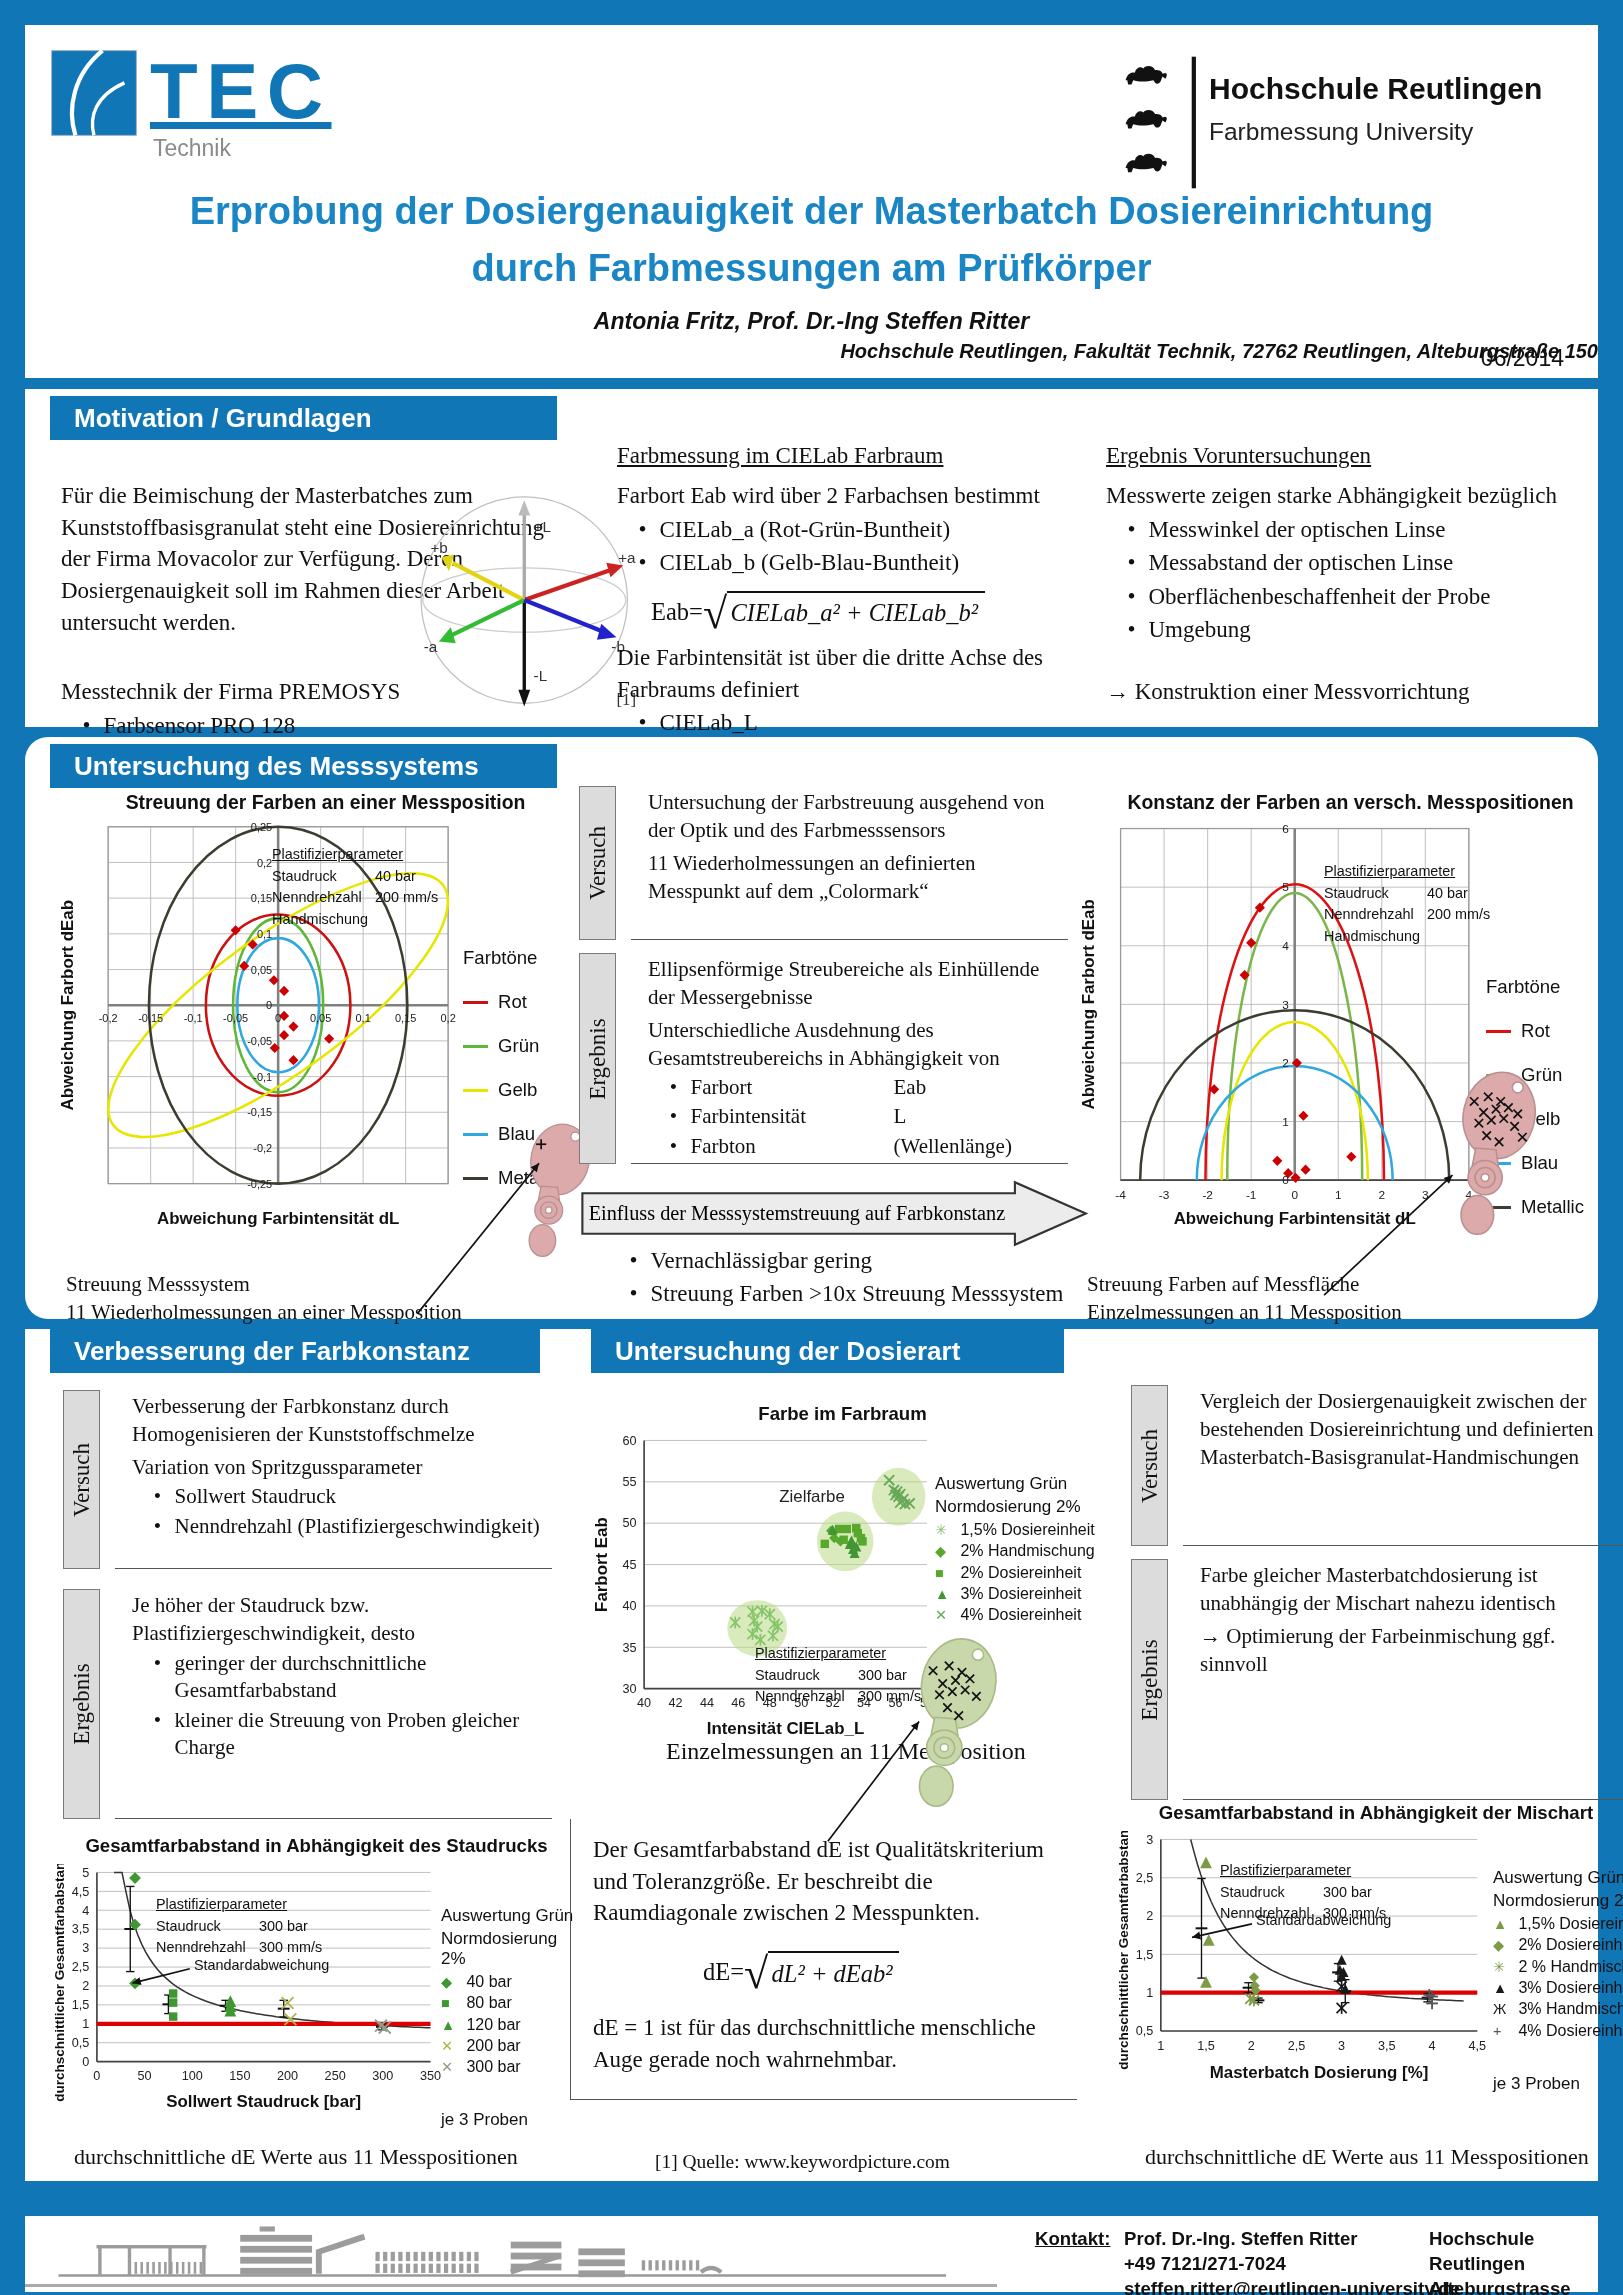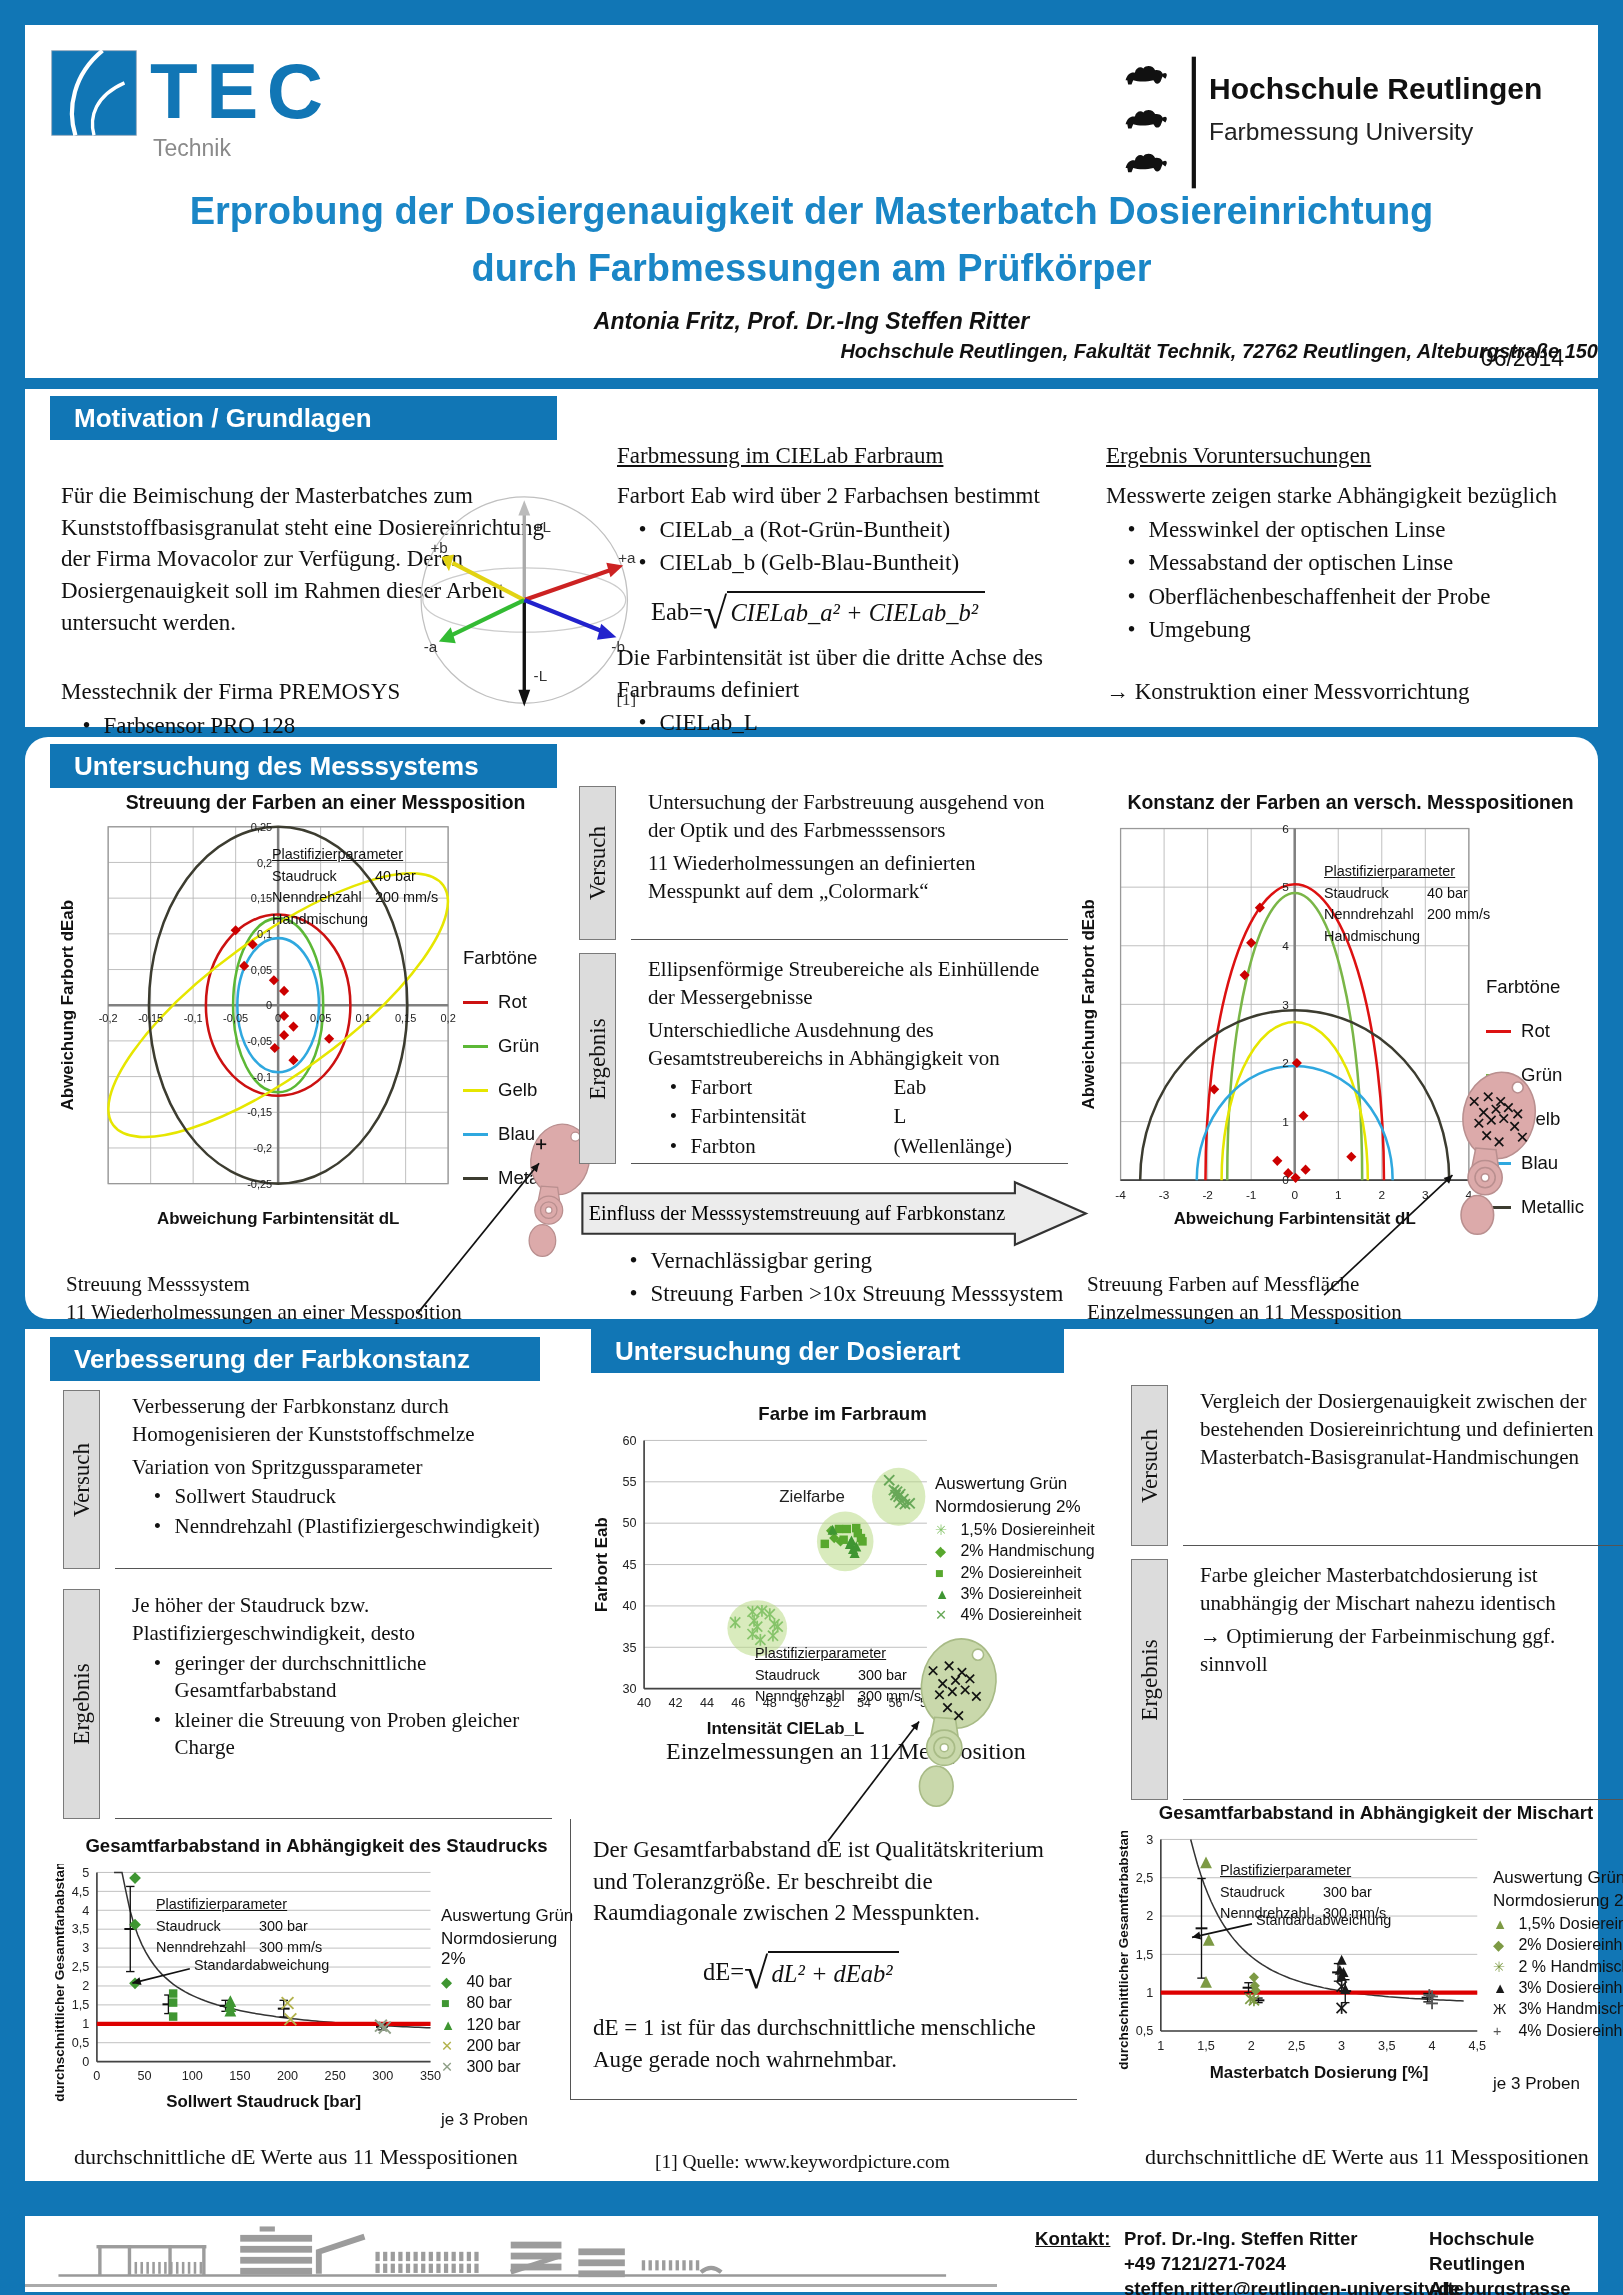--- a/index.html
+++ b/index.html
@@ -13,21 +13,21 @@
   #p-footer { top:2192px; height:76px;margin-top:24px; }
 
   .secbar { position:absolute; background:#1176b5; color:#fff;
             font-family:"Liberation Sans",sans-serif; font-weight:bold;
             font-size:26px; height:44px; line-height:44px; padding-left:24px; }
 
   
   .tec-logo { position:absolute; left:25px; top:24px; width:355px; height:135px; }
   .tec-box { position:absolute; left:0; top:0; }
   .tec-word { position:absolute; left:100px; top:-3.4px; font-family:"Liberation Sans",sans-serif;
-              font-weight:bold; font-size:78px; letter-spacing:8.5px; color:#1176b5; }
+              font-weight:bold; font-size:78px; letter-spacing:8.5px; color:#1176b5;text-decoration:underline; }
   .tec-sub { position:absolute; left:103px; top:86px; font-family:"Liberation Sans",sans-serif;
              font-size:23px; color:#8a8a8a; }
   .hs-logo { position:absolute; left:1091px; top:30px; width:507px; height:135px; }
   .hs-text { position:absolute; left:93px; top:17px; font-family:"Liberation Sans",sans-serif; }
   .hs-l1 { font-weight:bold; font-size:30px; color:#111; }
   .hs-l2 { font-size:24.5px; color:#222; margin-top:12px; }
   .poster-title { position:absolute; left:0; width:100%; text-align:center;
                   font-family:"Liberation Sans",sans-serif; font-weight:bold;
                   font-size:38px; color:#1a86c6; }
   #title1 { top:165px; } #title2 { top:222px; }
@@ -523,21 +523,21 @@
         <line x1="208.2" y1="83.64" x2="218.2" y2="93.64" stroke="#111" stroke-width="2"></line>
         <line x1="208.2" y1="93.64" x2="218.2" y2="83.64" stroke="#111" stroke-width="2"></line>
         <line x1="235.8" y1="78.12" x2="245.8" y2="88.12" stroke="#111" stroke-width="2"></line>
         <line x1="235.8" y1="88.12" x2="245.8" y2="78.12" stroke="#111" stroke-width="2"></line>
         <line x1="6" y1="270" x2="158" y2="128" stroke="#111" stroke-width="2"></line>
         <polygon points="158,128 154.01608057404306,138.25321344786516 147.4997817964834,131.27802039019565" fill="#111"></polygon>
       </svg></div>
 </div>
 
 <div class="panel" id="p-s3">
-  <div class="secbar" style="left:25px;top:8px;width:490px;">Verbesserung der Farbkonstanz</div>
+  <div class="secbar" style="left:25px;top:0;width:490px;">Verbesserung der Farbkonstanz</div>
   <div class="secbar" style="left:566px;top:0;width:473px;">Untersuchung der Dosierart</div>
 
   <div class="vebox" style="left:38px;top:61px;width:489px;height:179px;">
     <div class="velabel">
         <span>Versuch</span>
       </div>
     <div class="vecontent">
       <p>Verbesserung der Farbkonstanz durch Homogenisieren der Kunststoffschmelze</p>
       <p style="margin-bottom:0;">Variation von Spritzgussparameter</p>
       <div>

